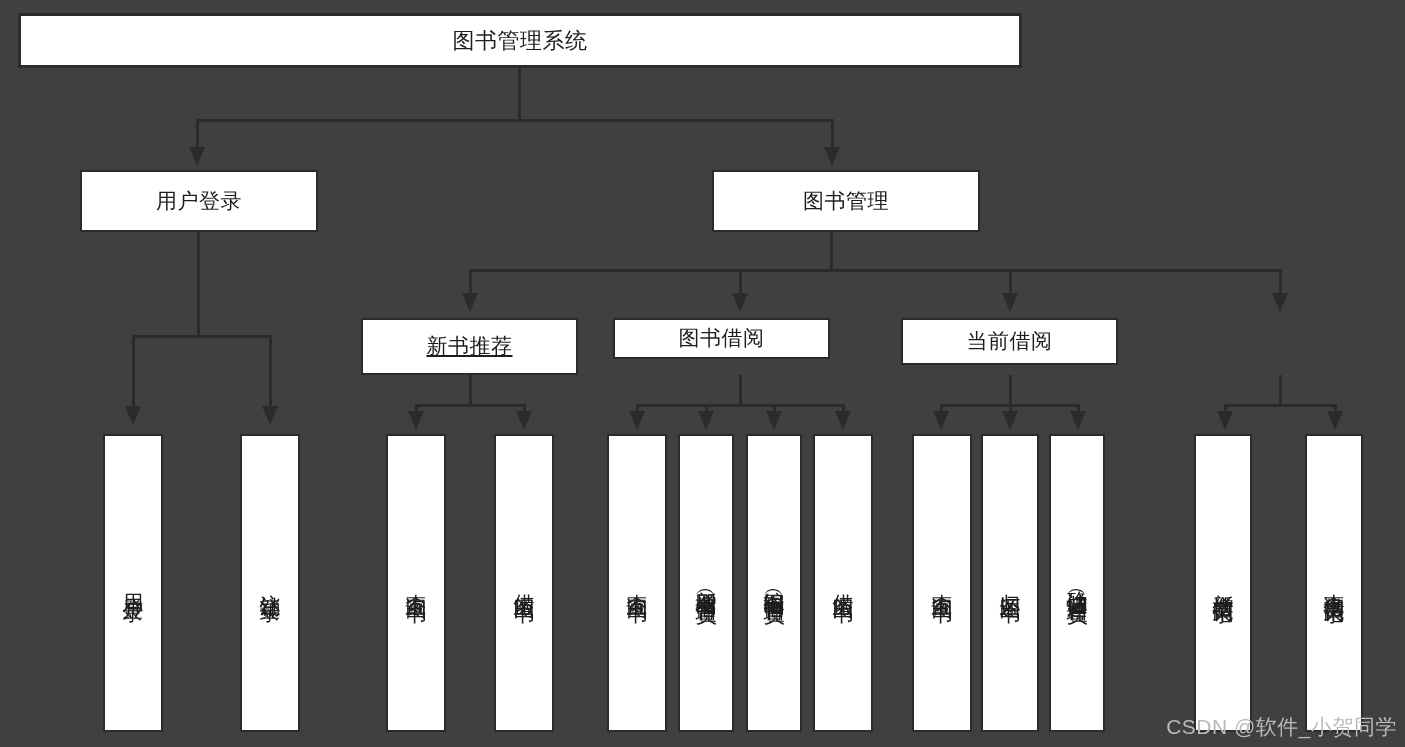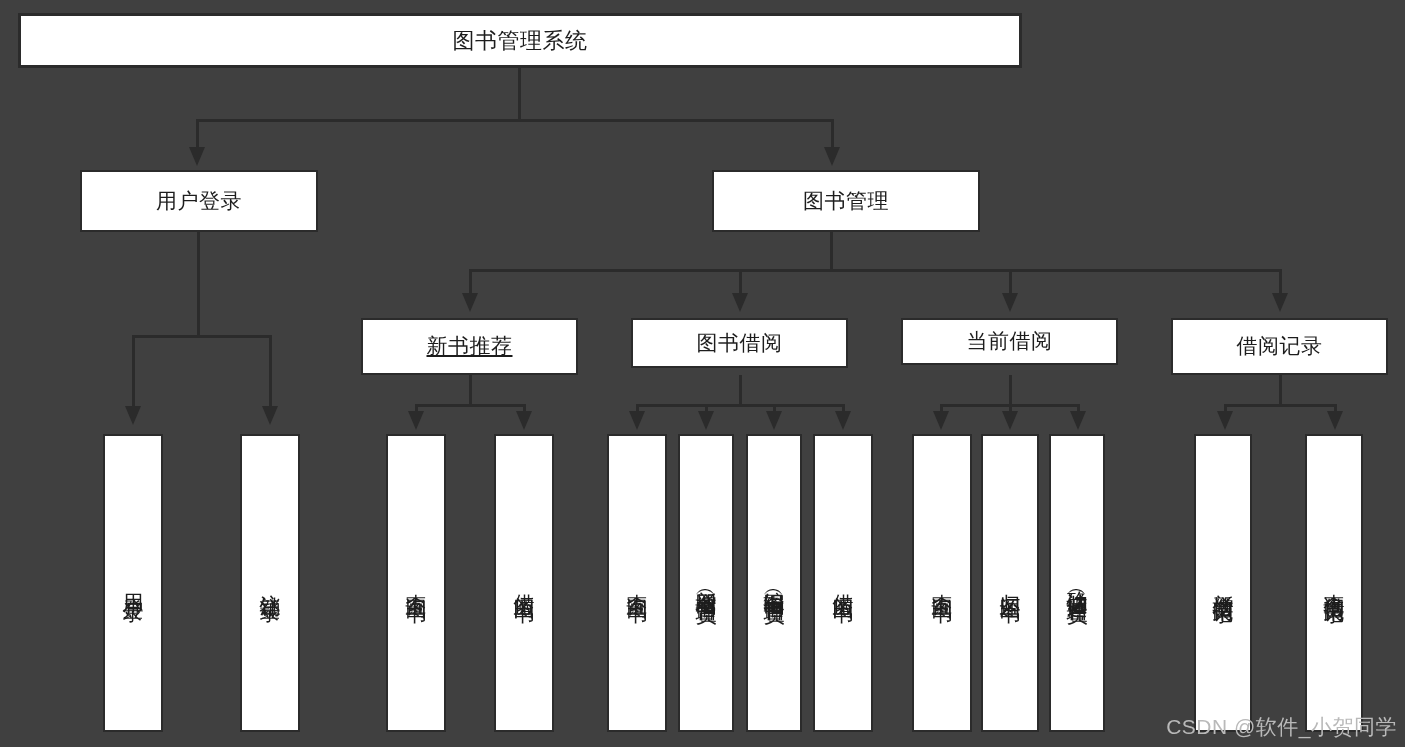--- a/index.html
+++ b/index.html
@@ -131,28 +131,25 @@
   <div class="ln v" style="left:739px; top:269px; height:26px;"></div>
   <div class="arrow" style="left:732px; top:293px;"></div>
   <div class="ln v" style="left:1009px; top:269px; height:26px;"></div>
   <div class="arrow" style="left:1002px; top:293px;"></div>
   <div class="ln v" style="left:1279px; top:269px; height:26px;"></div>
   <div class="arrow" style="left:1272px; top:293px;"></div>
 
   <div class="node h" style="left:361px; top:318px; width:217px; height:57px;text-decoration:underline;">
     <span class="node-label">新书推荐</span>
   </div>
-  <div class="node h" style="left:631px; top:318px; width:217px; height:50px;">
+  <div class="node h" style="left:613px; top:318px; width:217px; height:41px;">
     <span class="node-label">图书借阅</span>
   </div>
   <div class="node h" style="left:901px; top:318px; width:217px; height:47px;">
     <span class="node-label">当前借阅</span>
-  </div>
-  <div class="node h" style="left:1171px; top:318px; width:217px; height:57px;">
-    <span class="node-label">借阅记录</span>
   </div>
 
   <div class="ln v" style="left:469px; top:375px; height:31px;"></div>
   <div class="ln h" style="left:415px; top:404px; width:110px;"></div>
   <div class="ln v" style="left:415px; top:404px; height:9px;"></div>
   <div class="arrow" style="left:408px; top:411px;"></div>
   <div class="ln v" style="left:523px; top:404px; height:9px;"></div>
   <div class="arrow" style="left:516px; top:411px;"></div>
 
   <div class="ln v" style="left:739px; top:375px; height:31px;"></div>

